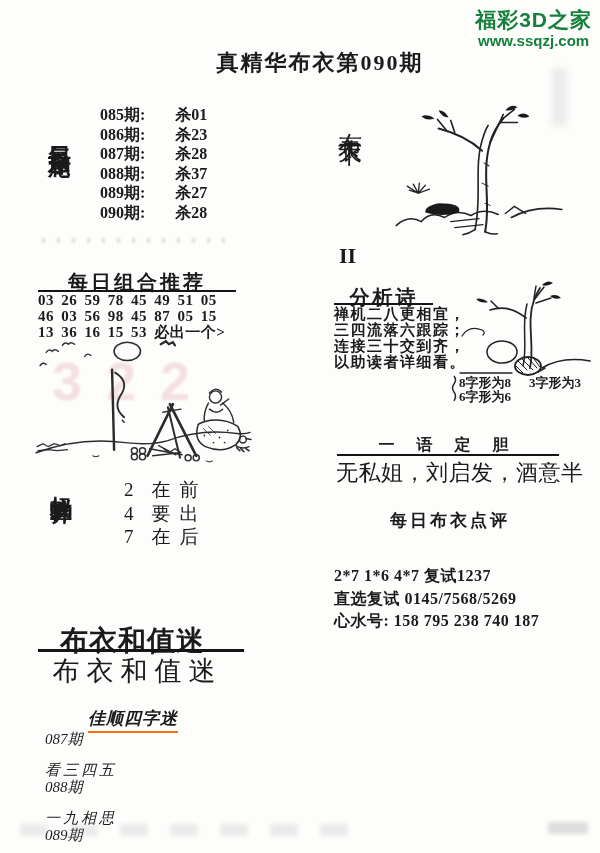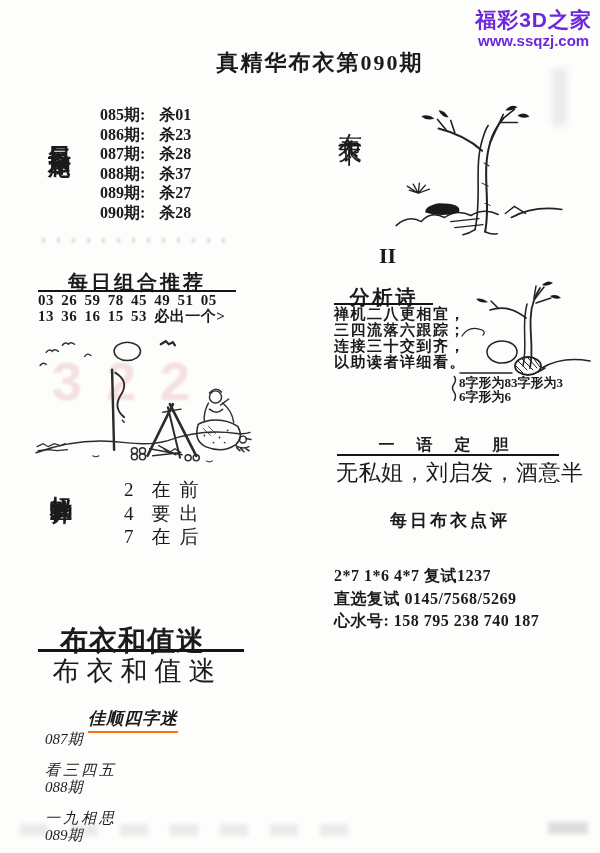--- a/index.html
+++ b/index.html
@@ -3,31 +3,31 @@
 <meta charset="utf-8">
 <style>
   html,body{margin:0;padding:0;background:#ffffff;}
   #page{
     position:relative;width:600px;height:853px;overflow:hidden;
     background:#fdfdfc;color:#1b1b1b;
     font-family:"Liberation Serif","DejaVu Serif",serif;
   }
   
   .logo{position:absolute;top:8px;right:8px;text-align:center;
-    font-family:"Liberation Sans","DejaVu Sans",sans-serif;font-weight:bold;color:#6d28d9;}
+    font-family:"Liberation Sans","DejaVu Sans",sans-serif;font-weight:bold;color:#15803d;}
   .logo .l1{font-size:21px;letter-spacing:1px;line-height:24px;}
   .logo .l2{font-size:15px;line-height:18px;}
   
   .main-title{position:absolute;top:48px;left:0;width:100%;text-align:center;
     font-size:22px;font-weight:bold;letter-spacing:2px;margin-left:20px;}
   
   .dk-label{position:absolute;left:44px;top:126px;writing-mode:vertical-rl;text-orientation:upright;
     font-size:23px;font-weight:bold;letter-spacing:3px;}
   .dk-list{position:absolute;left:100px;top:105px;font-size:16px;font-weight:bold;line-height:19.5px;}
-  .dk-row{display:flex;gap:14px;}
+  .dk-row{display:flex;gap:30px;}
   .smudge{position:absolute;left:42px;top:238px;width:185px;height:5px;opacity:.45;
     background:repeating-linear-gradient(90deg,rgba(120,120,120,.55) 0 3px,transparent 3px 15px);
     filter:blur(1px);}
   
   .combo-title{position:absolute;left:38px;top:269px;width:198px;text-align:center;
     font-size:20px;font-weight:bold;letter-spacing:3px;}
   .combo-line{position:absolute;left:38px;top:290px;width:198px;height:2px;background:#151515;}
   .combo-rows{position:absolute;left:38px;top:292px;width:205px;font-size:15px;font-weight:bold;
     line-height:16px;letter-spacing:.5px;word-spacing:3px;white-space:nowrap;}
   
@@ -49,30 +49,30 @@
     font-size:27px;letter-spacing:7px;}
   
   .fc-title{position:absolute;left:88px;top:707px;font-size:17px;font-weight:bold;font-style:italic;
     letter-spacing:1px;border-bottom:2px solid #f97316;padding-bottom:1px;}
   .fc-items{position:absolute;left:45px;top:731px;font-size:15px;font-style:italic;line-height:17.5px;}
   .fc-row{display:flex;gap:13px;flex-direction:column;}
   .fc-txt{letter-spacing:3px;}
   
   .bw-label{position:absolute;left:334px;top:114px;writing-mode:vertical-rl;text-orientation:upright;
     font-size:24px;letter-spacing:4px;}
-  .bw-suffix{position:absolute;left:339px;top:243px;font-size:22px;font-weight:bold;margin-left:40px;}
+  .bw-suffix{position:absolute;left:339px;top:243px;font-size:22px;font-weight:bold;}
   .tree{position:absolute;left:388px;top:100px;width:180px;height:142px;}
   .an-title{position:absolute;left:334px;top:284px;width:100px;text-align:center;
     font-size:20px;font-weight:bold;letter-spacing:3px;}
   .an-line{position:absolute;left:334px;top:303px;width:99px;height:2px;background:#151515;}
   .an-lines{position:absolute;left:334px;top:306px;font-size:15px;font-weight:bold;line-height:16px;
     letter-spacing:1.5px;white-space:nowrap;}
   .small-sketch{position:absolute;left:450px;top:276px;width:150px;height:102px;}
   .squiggle{position:absolute;left:450px;top:375px;}
-  .notes1{position:absolute;left:459px;top:374px;display:flex;
+  .notes1{position:absolute;left:459px;top:374px;display:flex;gap:18px;
     font-size:13px;font-weight:bold;}
   .notes2{position:absolute;left:459px;top:388px;font-size:13px;font-weight:bold;}
   .one-title{position:absolute;left:338px;top:435px;width:220px;text-align:center;
     font-size:16px;font-weight:bold;letter-spacing:9px;}
   .one-line{position:absolute;left:337px;top:454px;width:222px;height:2px;background:#151515;}
   .one-phrase{position:absolute;left:336px;top:458px;width:226px;text-align:center;
     font-size:22px;letter-spacing:.5px;white-space:nowrap;}
   .review-title{position:absolute;left:340px;top:509px;width:220px;text-align:center;
     font-size:17px;font-weight:bold;letter-spacing:3px;}
   .review-lines{position:absolute;left:334px;top:565px;font-size:16px;font-weight:bold;
@@ -126,20 +126,21 @@
       <span>090期:</span>
       <span>杀28</span>
     </div>
   </div>
   <div class="smudge"></div>
 
   <div class="combo-title">每日组合推荐</div>
   <div class="combo-line"></div>
   <div class="combo-rows">
     <div>03 26 59 78 45 49 51 05</div>
+    <div>46 03 56 98 45 87 05 15</div>
     <div>13 36 16 15 53 必出一个&gt;</div>
   </div>
 
   <div class="scene-wm">322</div>
   <div class="scene">
     <svg width="218" height="128" viewBox="0 0 215 126">
       <g stroke="#2b2b2b" fill="none" stroke-width="1.4" stroke-linecap="round">
         <path d="M12,17 q3,-4 6,-1 q2,-3 6,0"></path>
         <path d="M28,10 q3,-4 6,-1 q2,-3 6,0"></path>
         <path d="M50,21 q3,-4 6,-1"></path>

